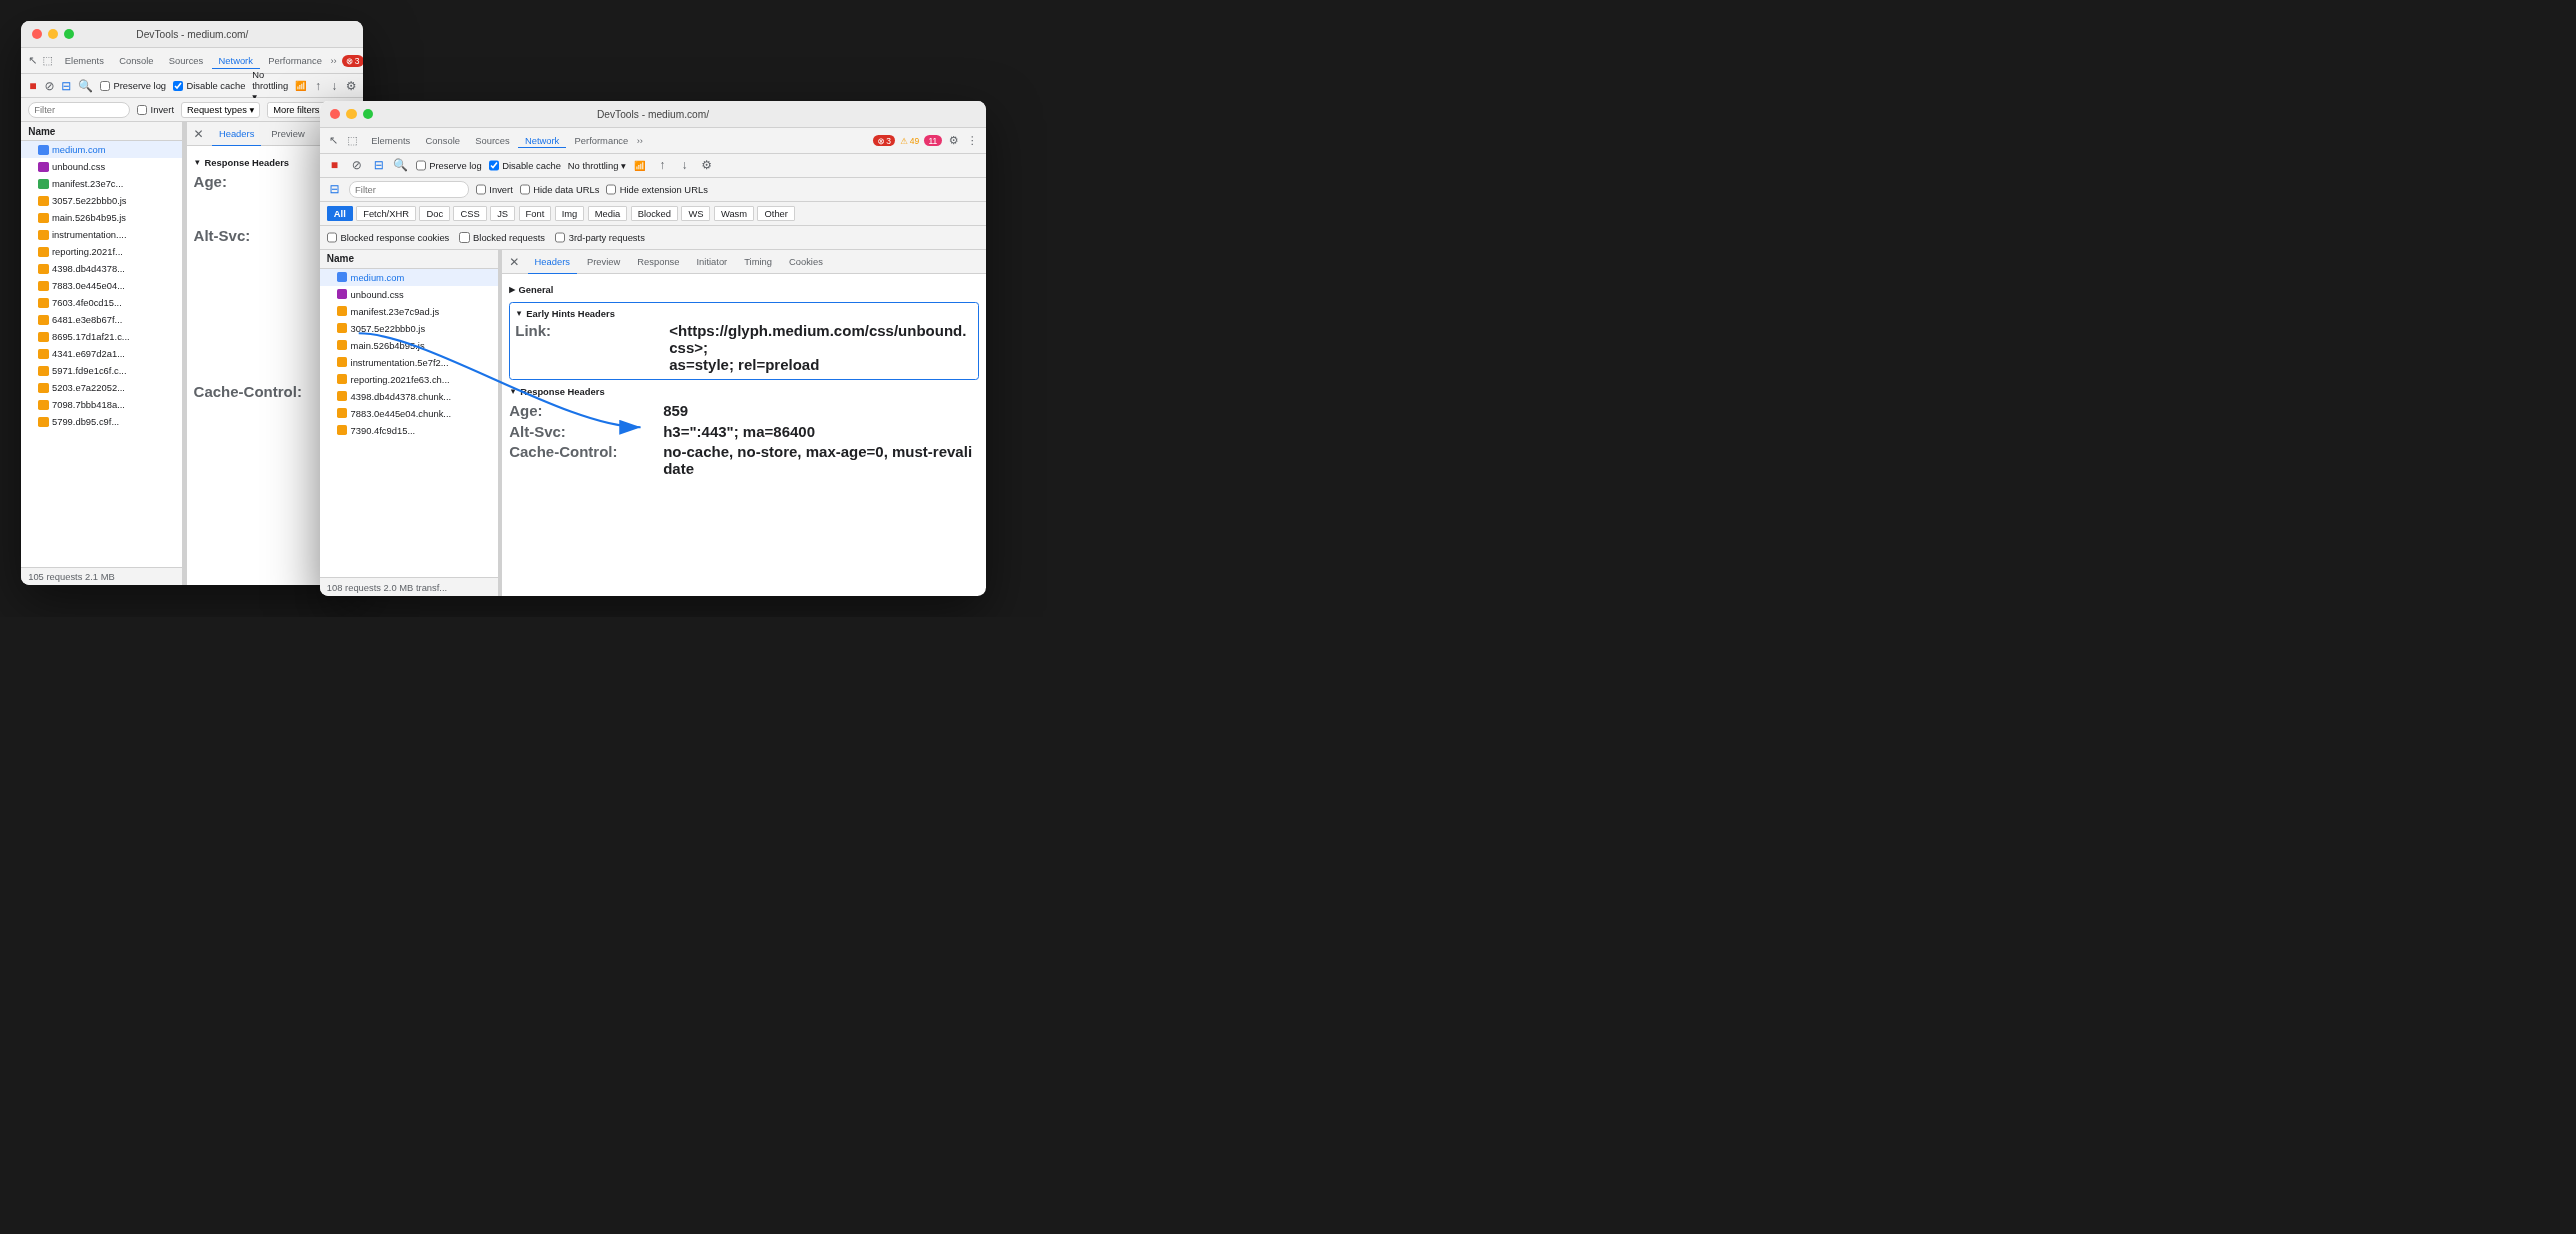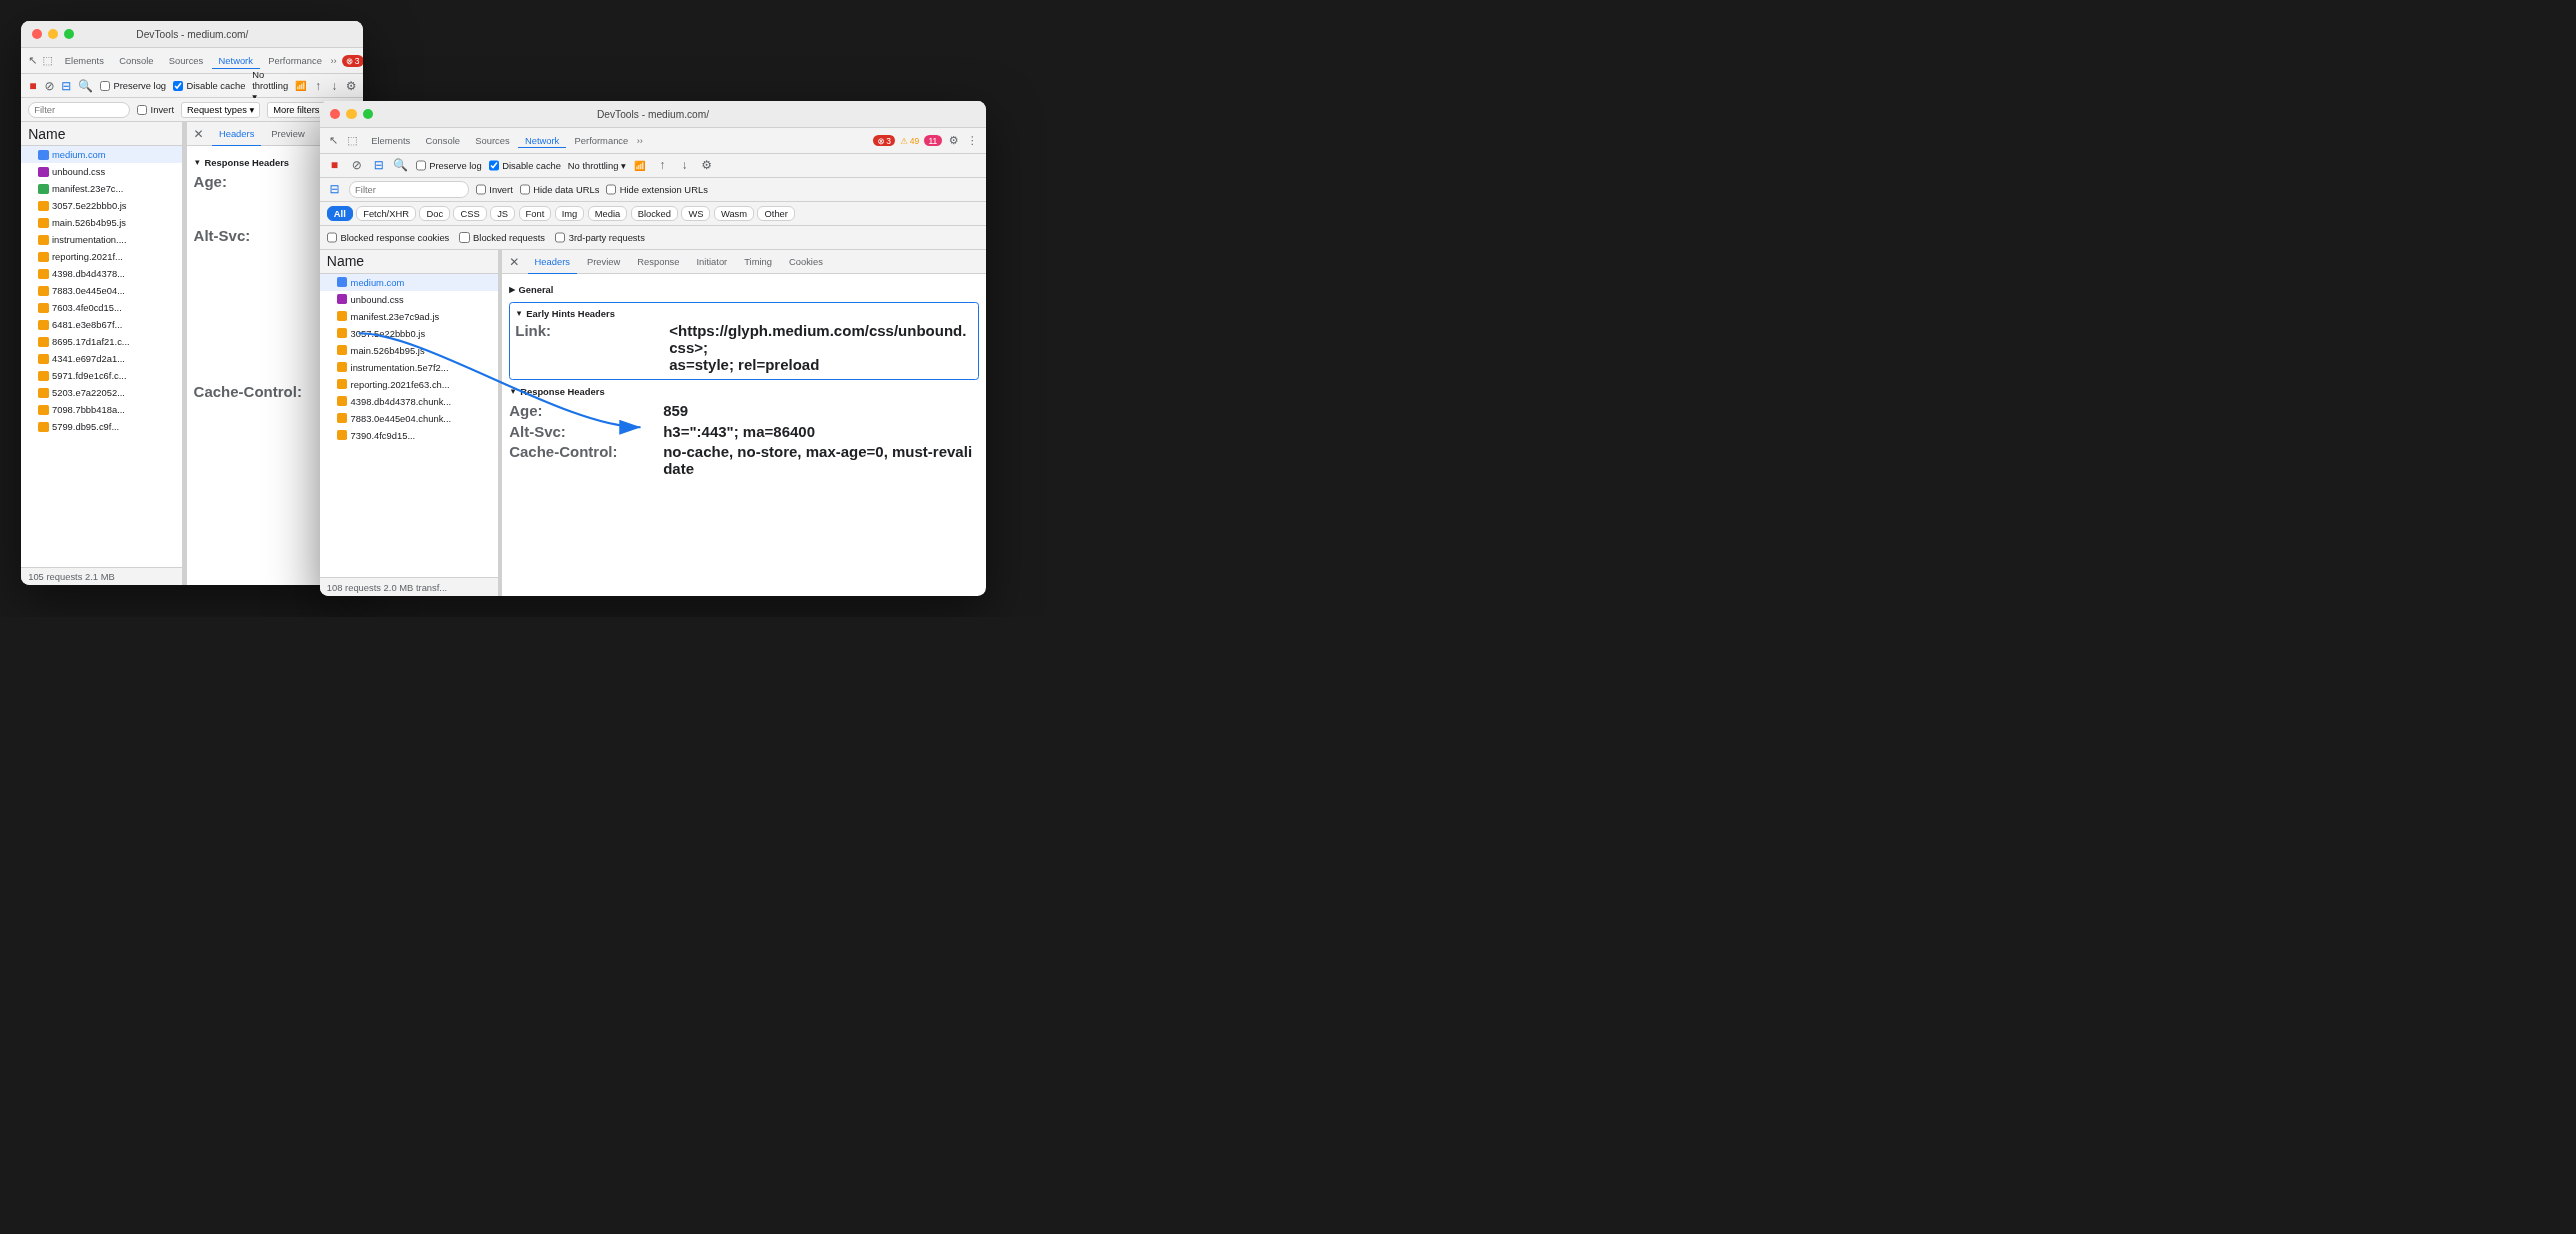--- a/index.html
+++ b/index.html
@@ -203,21 +203,21 @@
       padding: 2.6px 6.8px;
       gap: 3.4px;
       height: 24px;
       flex-wrap: nowrap;
     }
 
     .type-btn {
       padding: 0.9px 6px;
       font-size: 9.4px;
       border: 0.9px solid #d0d0d0;
-      border-radius: 6px;
+      border-radius: 1px;
       cursor: pointer;
       background: white;
       color: #202124;
       white-space: nowrap;
     }
 
     .type-btn.active {
       background: #1a73e8;
       color: white;
       border-color: #1a73e8;
@@ -245,22 +245,22 @@
       display: flex;
       flex-direction: column;
       overflow: hidden;
       flex-shrink: 0;
     }
 
     .file-list-header {
       background: #f3f3f3;
       border-bottom: 0.9px solid #d0d0d0;
       padding: 3.4px 6.8px;
-      font-size: 14px;
-      font-weight: 400;
+      font-size: 10px;
+      font-weight: 700;
       color: #202124;
     }
 
     .file-list {
       flex: 1;
       overflow-y: auto;
     }
 
     .file-item {
       padding: 1.7px 6.8px 1.7px 17px;

